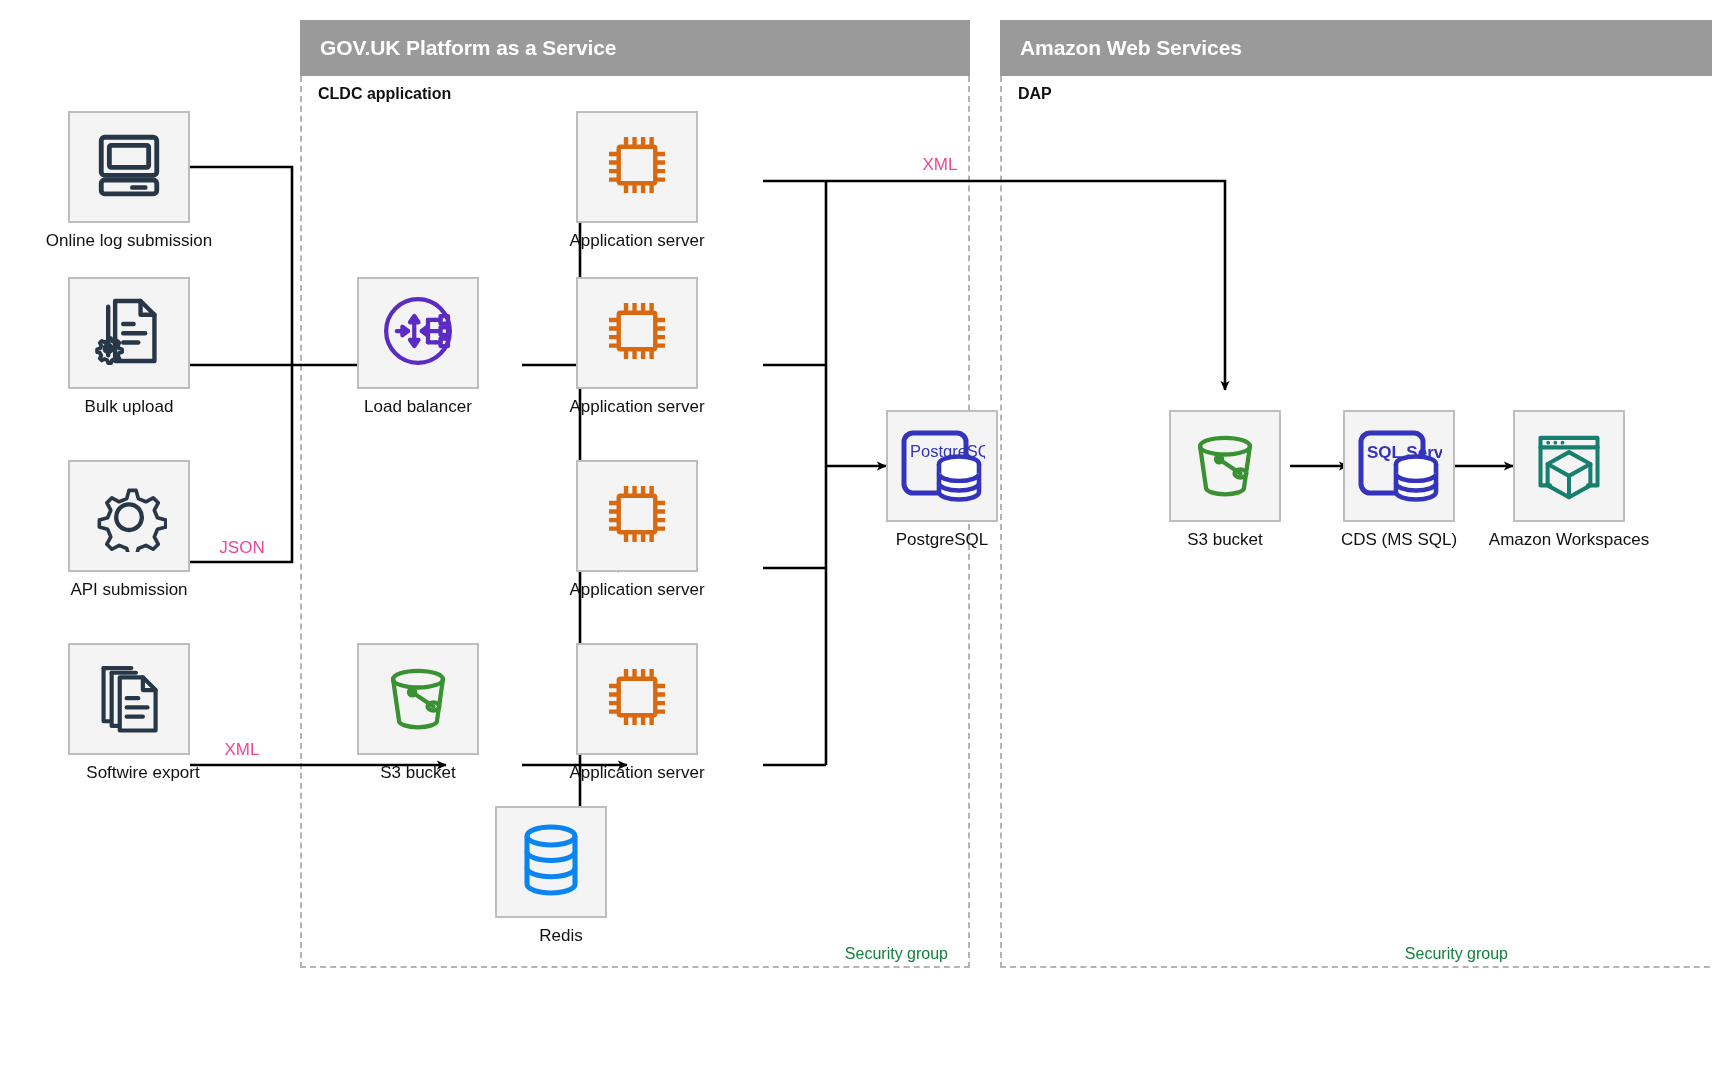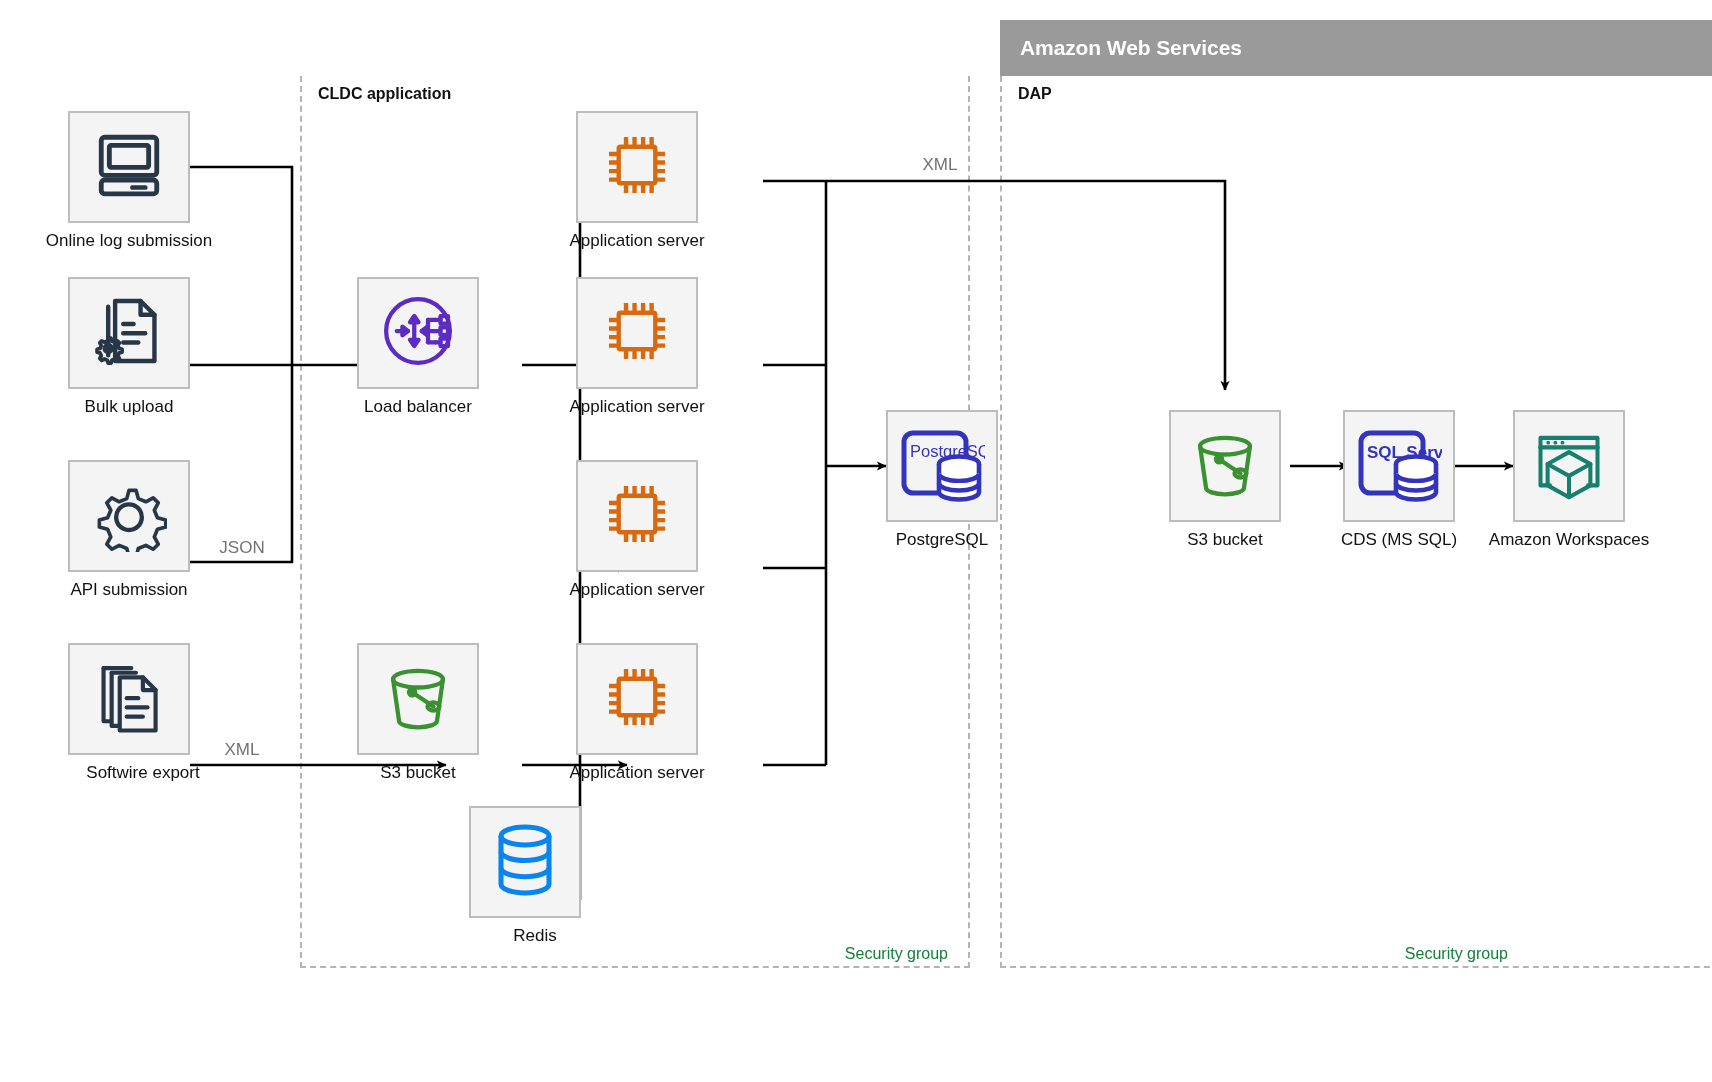--- a/index.html
+++ b/index.html
@@ -34,29 +34,32 @@
     display:flex;align-items:center;justify-content:center;
   }
   .node .caption{
     position:absolute;left:50%;transform:translateX(-50%);
     white-space:nowrap;font-size:17px;color:#111111;text-align:left;
   }
 
   
   svg.wires{position:absolute;left:0;top:0;width:1712px;height:1082px;overflow:visible;}
   .wlabel{
-    position:absolute;font-size:17px;color:#737373;white-space:nowrap;
+    position:absolute;font-size:17px;color:#ec4899;white-space:nowrap;
     transform:translateX(-50%);
   }
 </style>
 </head>
 <body>
 
 <div class="stage">
 
+  <div class="grp-header" style="left:300px;top:20px;width:670px;height:56px;">
+    <span>GOV.UK Platform as a Service</span>
+  </div>
   <div class="grp-dashed" style="left:300px;top:76px;width:670px;height:892px;"></div>
   <div class="grp-sublabel" style="left:318px;top:85px;">CLDC application</div>
   <div class="grp-seclabel" style="left:700px;top:945px;width:248px;">Security group</div>
 
   <div class="grp-header" style="left:1000px;top:20px;width:712px;height:56px;">
     <span>Amazon Web Services</span>
   </div>
   <div class="grp-dashed" style="left:1000px;top:76px;width:740px;height:892px;"></div>
   <div class="grp-sublabel" style="left:1018px;top:85px;">DAP</div>
   <div class="grp-seclabel" style="left:1260px;top:945px;width:248px;">Security group</div>
@@ -284,21 +287,21 @@
           <path d="M11 17 L16 52 a16 5.5 0 0 0 32 0 L53 17"></path>
           <path d="M27 28 L45 40"></path>
           <ellipse cx="45" cy="40" rx="5" ry="3.4"></ellipse>
           <circle cx="27" cy="28" r="2.6" fill="#3a9132"></circle>
         </svg>
       </span>
     </div>
     <div class="caption" style="top:120px;">S3 bucket</div>
   </div>
 
-  <div class="node" style="left:469px;top:806px;width:132px;height:112px;">
+  <div class="node" style="left:495px;top:806px;width:132px;height:112px;">
     <div class="box" style="width:112px;height:112px;">
       <span>
         <svg width="62" height="72" viewBox="0 0 50 60" fill="none" stroke="#0a84ef" stroke-width="4.2">
           <ellipse cx="25" cy="10" rx="20" ry="7.5"></ellipse>
           <path d="M5 10 V50 a20 7.5 0 0 0 40 0 V10"></path>
           <path d="M5 23 a20 7.5 0 0 0 40 0"></path>
           <path d="M5 36.5 a20 7.5 0 0 0 40 0"></path>
         </svg>
       </span>
     </div>

